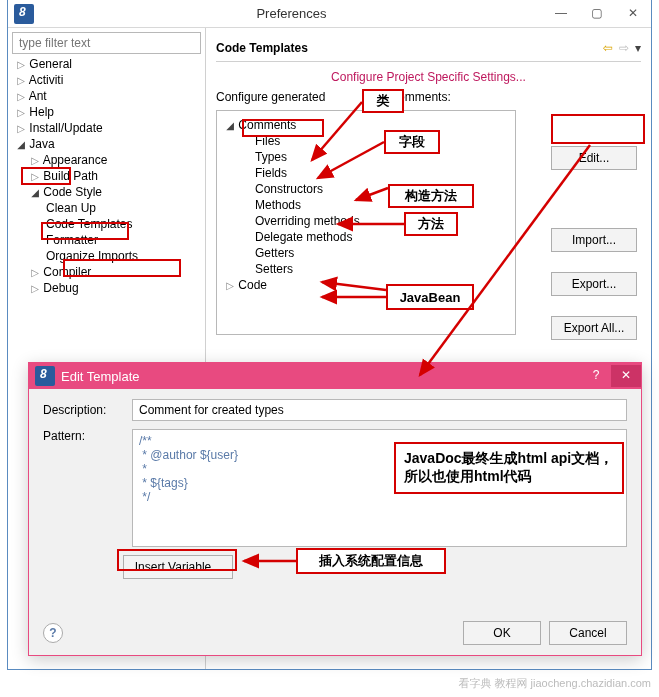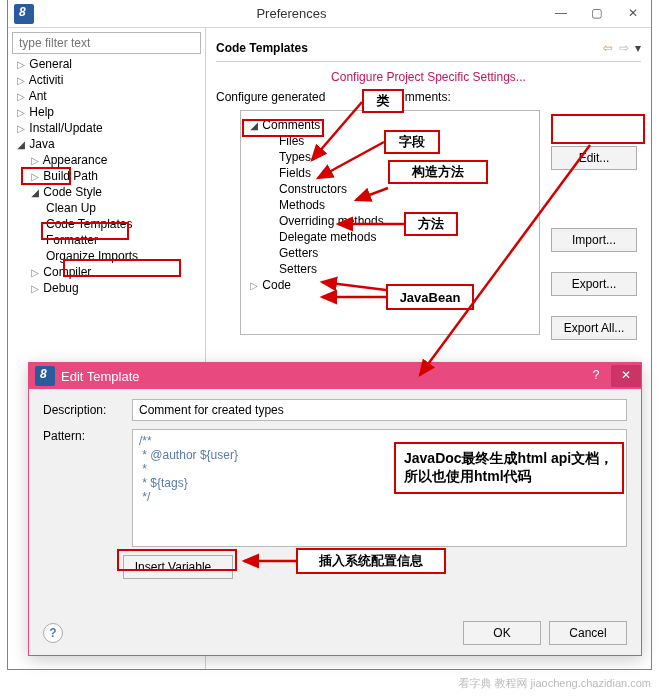--- a/index.html
+++ b/index.html
@@ -25,21 +25,21 @@
 .tri.open { color: #444; }
 .ind1 { padding-left: 18px; }
 .ind2 { padding-left: 34px; }
 
 
 .pref-right { flex: 1; background: #fff; padding: 6px 10px; position: relative; }
 .pr-head { display: flex; align-items: center; height: 28px; border-bottom: 1px solid #d0d0d0; }
 .pr-head-title { font-weight: bold; flex: 1; }
 .cfg-link { color: #be185d; text-align: center; margin: 8px 0 6px; }
 .cfg-line { margin: 4px 0 6px; }
-.treebox { border: 1px solid #b8b8b8; background: #fff; width: 300px; height: 225px; padding: 6px 8px; font-size: 12px; position: relative; margin-left: 24px; }
+.treebox { border: 1px solid #b8b8b8; background: #fff; width: 300px; height: 225px; padding: 6px 8px; font-size: 12px; position: relative; }
 .tb-row { padding: 1px 0; }
 .tb-ind { padding-left: 30px; }
 .right-btns { position: absolute; right: 14px; top: 118px; display: flex; flex-direction: column; gap: 20px; }
 .pbtn { width: 86px; height: 24px; border: 1px solid #adadad; background: #f3f3f3; text-align: center; line-height: 22px; }
 
 
 .dlg { position: absolute; left: 28px; top: 362px; width: 614px; height: 294px; border: 1px solid #e84a80; background: #f1f1f1; box-shadow: 0 4px 16px rgba(0,0,0,.2); }
 .dlg-title { height: 26px; background: #e84a80; display: flex; align-items: center; color: #fff; }
 .dlg-title .pref-icon { background: #2a5b9c; }
 .dlg-title-text { flex: 1; font-size: 13px; }
@@ -177,21 +177,21 @@
 
 <div class="redbox" style="left:21px; top:167px; width:50px; height:18px"></div>
 <div class="redbox" style="left:41px; top:222px; width:88px; height:18px"></div>
 <div class="redbox" style="left:63px; top:259px; width:118px; height:18px"></div>
 <div class="redbox" style="left:242px; top:119px; width:82px; height:18px"></div>
 <div class="redbox" style="left:551px; top:114px; width:94px; height:30px"></div>
 <div class="redbox" style="left:117px; top:549px; width:120px; height:22px"></div>
 
 <div class="redfill" style="left:362px; top:89px; width:42px; height:24px">类</div>
 <div class="redfill" style="left:384px; top:130px; width:56px; height:24px">字段</div>
-<div class="redfill" style="left:388px; top:160px; width:100px; height:24px">构造方法</div>
+<div class="redfill" style="left:388px; top:184px; width:86px; height:24px">构造方法</div>
 <div class="redfill" style="left:404px; top:212px; width:54px; height:24px">方法</div>
 <div class="redfill" style="left:386px; top:284px; width:88px; height:26px">JavaBean</div>
 <div class="redfill" style="left:394px; top:442px; width:230px; height:52px; font-weight:bold; font-size:14px; padding:4px 8px; text-align:left">JavaDoc最终生成html api文档，所以也使用html代码</div>
 <div class="redfill" style="left:296px; top:548px; width:150px; height:26px">插入系统配置信息</div>
 
 <svg class="arr" style="left:0;top:0" width="659" height="697">
   <defs>
       <marker id="ah" markerWidth="8" markerHeight="8" refX="6" refY="3" orient="auto">
         <polygon points="0,0 7,3 0,6"></polygon>
       </marker>

